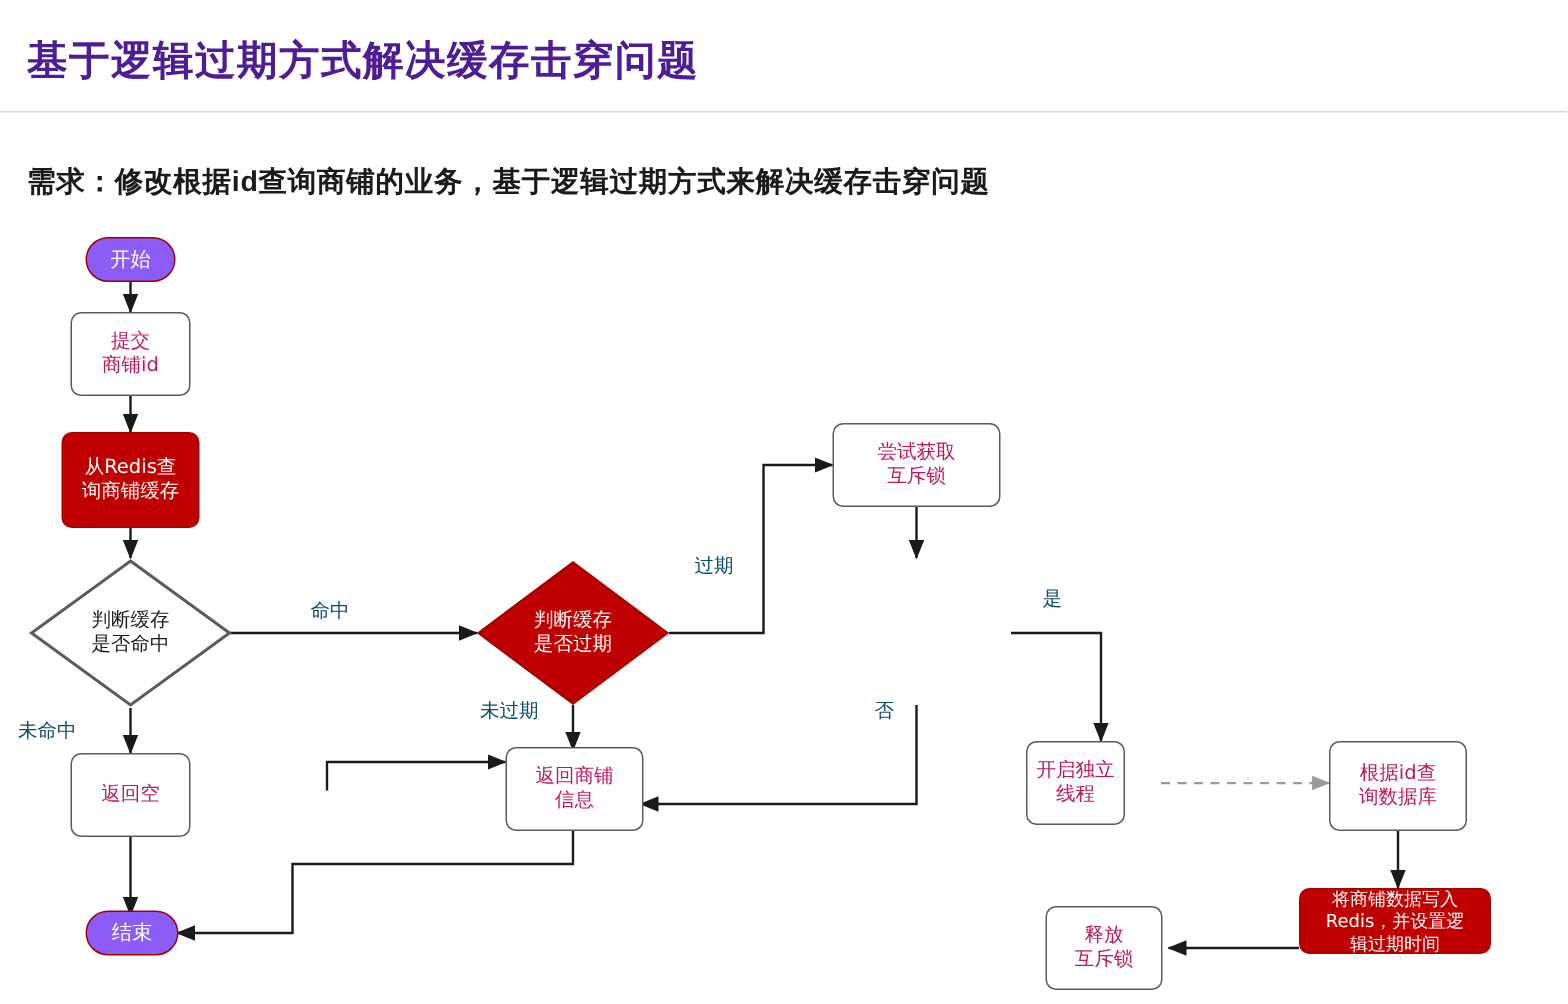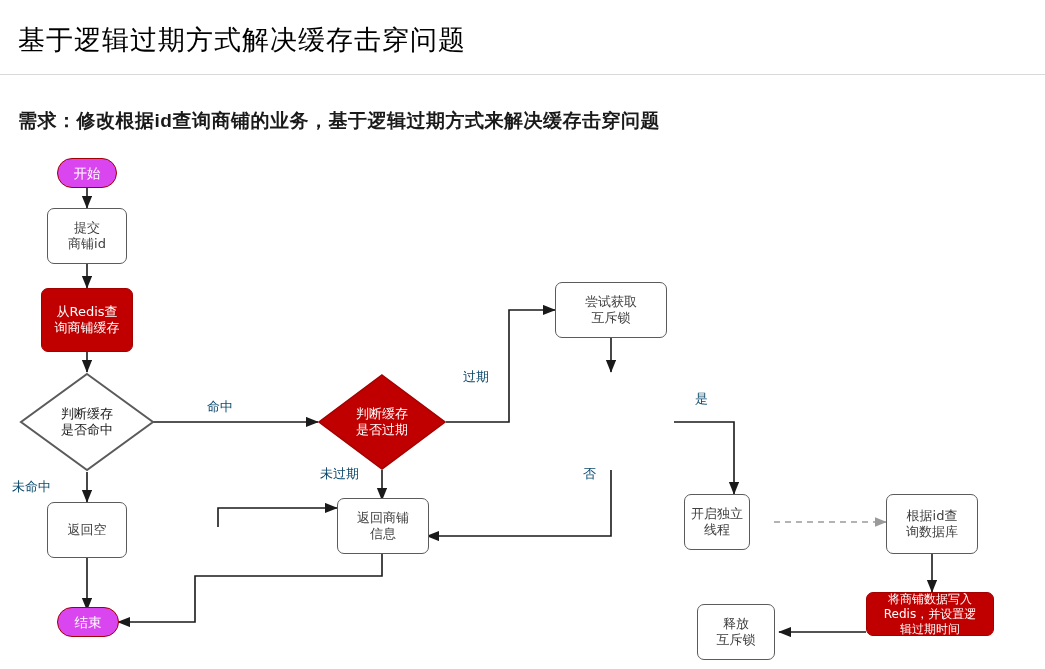--- a/index.html
+++ b/index.html
@@ -16,22 +16,22 @@
     width: 1045px;
     height: 669px;
     overflow: hidden;
     background: #ffffff;
   }
   #title {
     position: absolute;
     left: 18px;
     top: 22px;
     font-size: 27px;
-    font-weight: normal;
-    color: #000000;
+    font-weight: bold;
+    color: #4c1d95;
     letter-spacing: 1px;
   }
   #title-rule {
     position: absolute;
     left: 0;
     top: 74px;
     width: 1045px;
     height: 1px;
     background: #d9d9d9;
   }
@@ -64,31 +64,31 @@
     display: flex;
     align-items: center;
     justify-content: center;
     text-align: center;
     font-size: 13px;
     line-height: 1.25;
     white-space: pre-line;
     font-family: "DejaVu Sans", sans-serif;
   }
   .node.terminator {
-    background: #d946ef;
+    background: #8b5cf6;
     border: 1px solid #a30000;
     border-radius: 40px;
     color: #ffffff;
     font-size: 13.5px;
   }
   .node.process {
     background: #ffffff;
     border: 1.5px solid #5b5b5b;
     border-radius: 7px;
-    color: #404040;
+    color: #be185d;
   }
   .node.process-red {
     background: #c00000;
     border: 1px solid #a30000;
     border-radius: 7px;
     color: #ffffff;
   }
   .diamond-wrap {
     position: absolute;
   }

